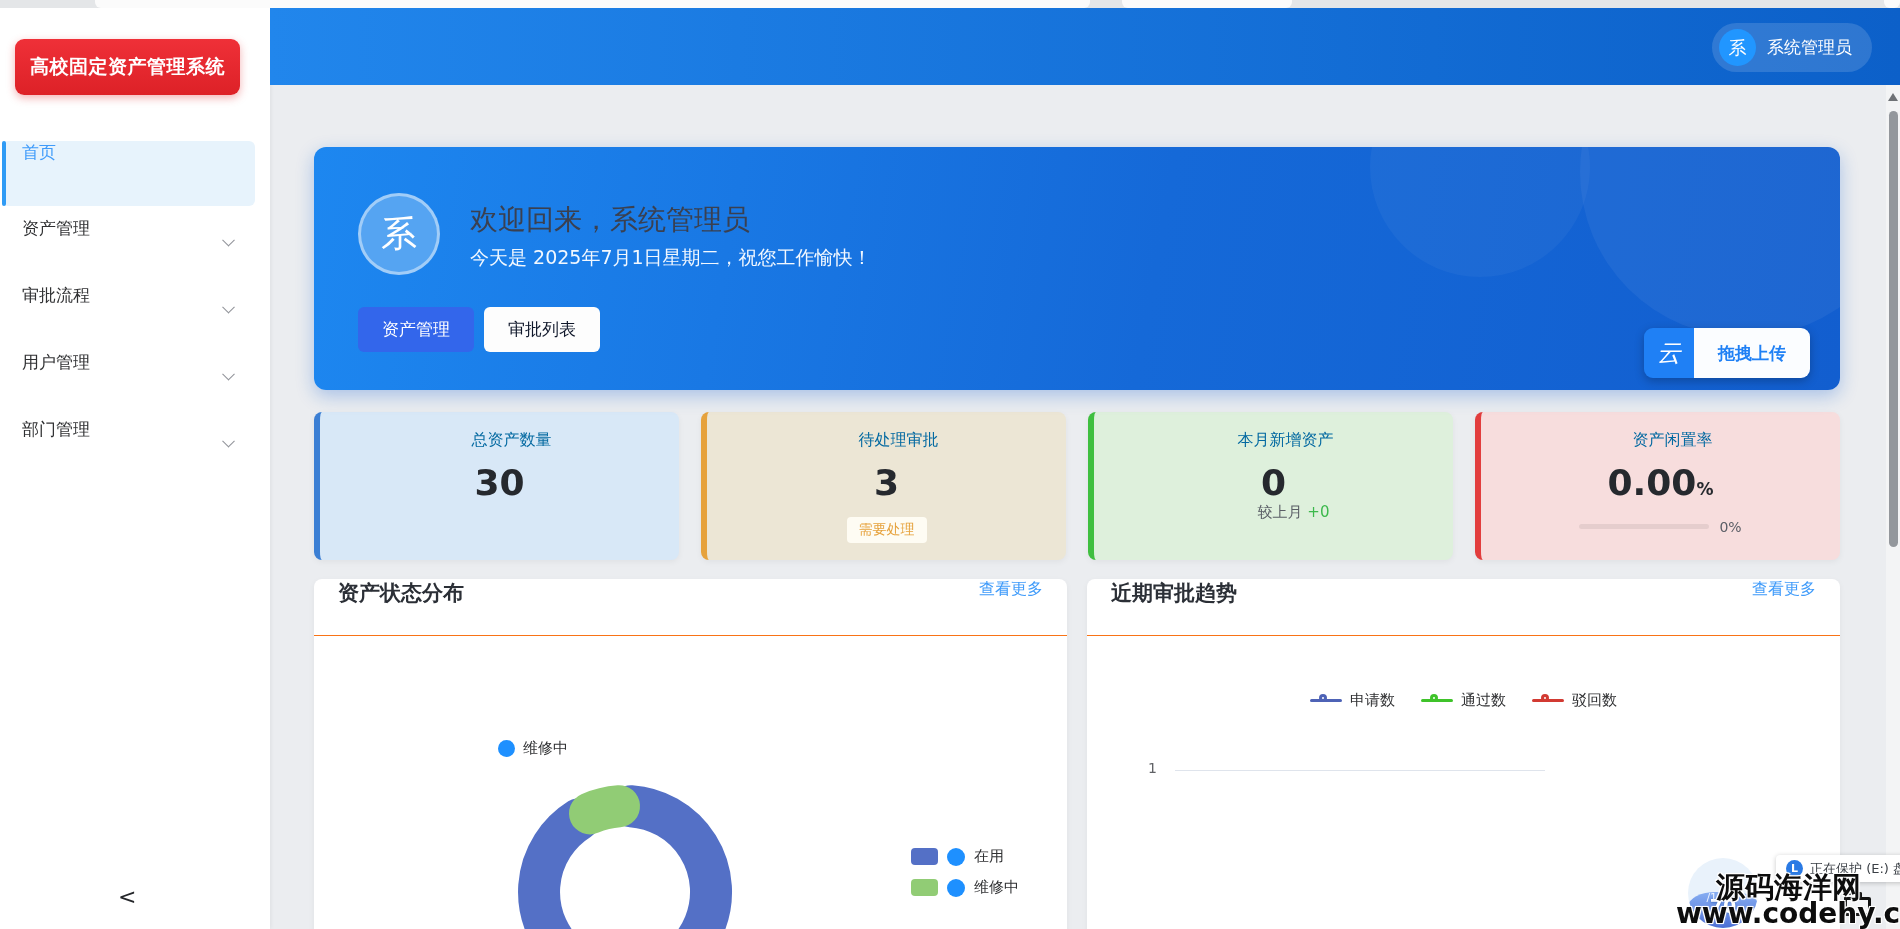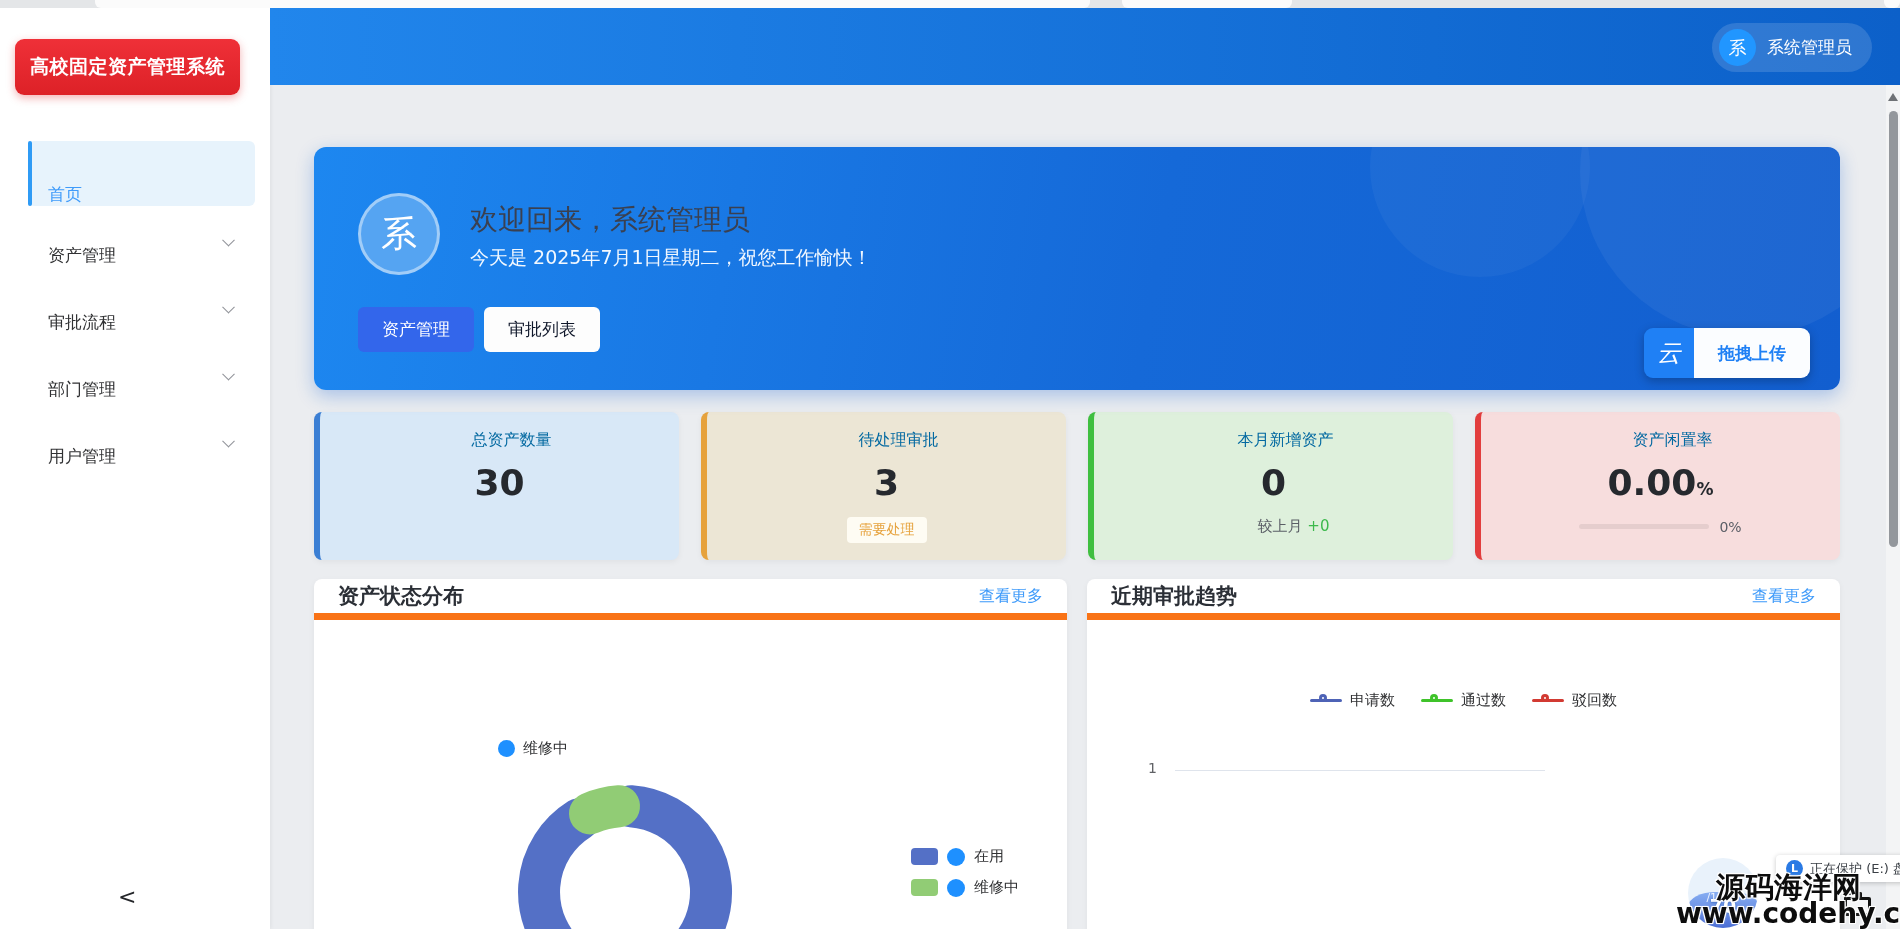--- a/index.html
+++ b/index.html
@@ -8,21 +8,21 @@
   .canvas { position:relative; width:1900px; height:929px; background:#ebedf0; overflow:hidden; }
 
   
   .top-strip { position:absolute; left:0; top:0; width:1900px; height:8px; background:#e4e6e8; z-index:30; }
   .strip-seg { position:absolute; top:0; height:8px; background:#fbfbfb; border-radius:0 0 6px 6px; }
 
   
   .sidebar { position:absolute; left:0; top:8px; width:270px; height:921px; background:#ffffff; box-shadow:1px 0 4px rgba(0,0,0,0.06); z-index:5; }
   .logo-box { position:absolute; left:15px; top:31px; width:225px; height:56px; background:linear-gradient(180deg,#ef3038,#dd2127); border-radius:9px; box-shadow:0 3px 8px rgba(221,33,39,0.35); display:flex; align-items:center; justify-content:center; color:#fff; font-size:19px; font-weight:bold; letter-spacing:0.5px; }
   .menu { position:absolute; left:0; top:133px; width:270px; }
-  .menu-item { position:relative; height:50px; margin:0 15px 17px 28px; display:flex; align-items:flex-end; padding-left:20px; font-size:17px; color:#303133; cursor:pointer; }
+  .menu-item { position:relative; height:50px; margin:0 15px 17px 2px; display:flex; align-items:flex-start; padding-left:20px; font-size:17px; color:#303133; cursor:pointer; }
   .menu-item.active { height:65px; margin-bottom:11px; background:#e7f3fc; border-radius:6px; color:#3f9bfa; }
   .menu-item.active::before { content:""; position:absolute; left:0; top:0; bottom:0; width:4px; background:#2f9bf5; border-radius:4px; }
   .chevron { position:absolute; right:22px; top:50%; width:9px; height:9px; border-right:1.6px solid #909399; border-bottom:1.6px solid #909399; transform:translateY(-70%) rotate(45deg); }
   .collapse-btn { position:absolute; left:118px; top:878px; font-size:22px; color:#24262a; font-weight:400; cursor:pointer; line-height:1; }
 
   
   .header { position:absolute; left:270px; top:8px; width:1630px; height:77px; background:linear-gradient(90deg,#2186ec 0%,#0c60c9 100%); z-index:6; }
   .user-pill { position:absolute; right:28px; top:15px; height:49px; border-radius:25px; background:rgba(255,255,255,0.14); display:flex; align-items:center; padding:0 20px 0 7px; gap:11px; cursor:pointer; }
   .user-avatar { width:37px; height:37px; border-radius:50%; background:#2196ff; color:#fff; display:flex; align-items:center; justify-content:center; font-size:18px; }
   .user-name { color:#fff; font-size:17px; }
@@ -45,30 +45,30 @@
   .upload-icon { width:50px; height:50px; background:#1f80f5; color:#fff; font-size:24px; display:flex; align-items:center; justify-content:center; font-style:italic; }
   .upload-label { background:#fbfdff; color:#1f80f5; font-size:17px; font-weight:bold; display:flex; align-items:center; padding:0 24px; }
 
   
   .stats { display:grid; grid-template-columns:repeat(4,1fr); gap:22px; margin-top:22px; }
   .stat-card { height:148px; border-radius:8px; border-left:6px solid #888; padding-top:18px; text-align:center; box-shadow:0 2px 6px rgba(0,0,0,0.05); cursor:pointer; }
   .stat-title { font-size:16px; color:#0369a1;margin-left:24px; }
   .stat-value { margin-top:12px; font-size:36px; font-weight:bold; color:#26292e; line-height:1.1; }
   .stat-unit { font-size:17px; font-weight:bold; color:#26292e; }
   .stat-badge { display:inline-block; margin-top:14px; background:#fefcf3; color:#e6a23c; font-size:14px; padding:4px 12px; border-radius:4px; }
-  .stat-footer { margin-top:14px; font-size:15px; color:#5a5e66;padding-left:40px; }
+  .stat-footer { font-size:15px; color:#5a5e66;padding-left:40px; }
   .stat-delta { color:#3cb94c; }
   .progress-row { margin-top:16px; display:flex; align-items:center; justify-content:center; gap:10px; }
   .progress-track { width:130px; height:5px; border-radius:3px; background:rgba(0,0,0,0.07); }
   .progress-label { font-size:14px; color:#5a5e66; }
 
   
   .charts { display:grid; grid-template-columns:repeat(2,1fr); gap:20px; margin-top:19px; }
   .chart-card { position:relative; height:520px; background:#fff; border-radius:8px; box-shadow:0 2px 6px rgba(0,0,0,0.05); }
-  .chart-head { height:41px; display:flex; align-items:center; justify-content:space-between; padding:0 24px; border-bottom:7px solid #f97316; }
+  .chart-head { height:57px; display:flex; align-items:flex-start; justify-content:space-between; padding:0 24px; border-bottom:1px solid #f97316; }
   .chart-title { font-size:21px; font-weight:bold; color:#2b2f36; }
   .more-link { font-size:16px; color:#3f9bfa; cursor:pointer; }
 
   
   .float-label { position:absolute; left:184px; top:160px; display:flex; align-items:center; gap:8px; font-size:15px; color:#303133; }
   .float-dot { width:17px; height:17px; border-radius:50%; background:#1e90ff; }
   .donut-svg { position:absolute; left:191px; top:193px; overflow:visible; }
   .pie-legend { position:absolute; left:585px; top:268px; display:flex; flex-direction:column; gap:12px; }
   .pie-legend-item { display:flex; align-items:center; gap:9px; font-size:15px; color:#303133; cursor:pointer;margin-left:12px; }
   .pie-swatch { width:27px; height:17px; border-radius:4px; }
@@ -121,25 +121,25 @@
       </div>
       <div class="menu-item">
         <span>资产管理</span>
         <span class="chevron"></span>
       </div>
       <div class="menu-item">
         <span>审批流程</span>
         <span class="chevron"></span>
       </div>
       <div class="menu-item">
+        <span>用户管理</span>
+        <span class="chevron"></span>
+      </div>
+      <div class="menu-item">
         <span>部门管理</span>
-        <span class="chevron"></span>
-      </div>
-      <div class="menu-item">
-        <span>用户管理</span>
         <span class="chevron"></span>
       </div>
     </nav>
     <div class="collapse-btn">&lt;</div>
   </aside>
 
   <header class="header">
     <div class="user-pill">
       <div class="user-avatar">系</div>
       <div class="user-name">系统管理员</div>

